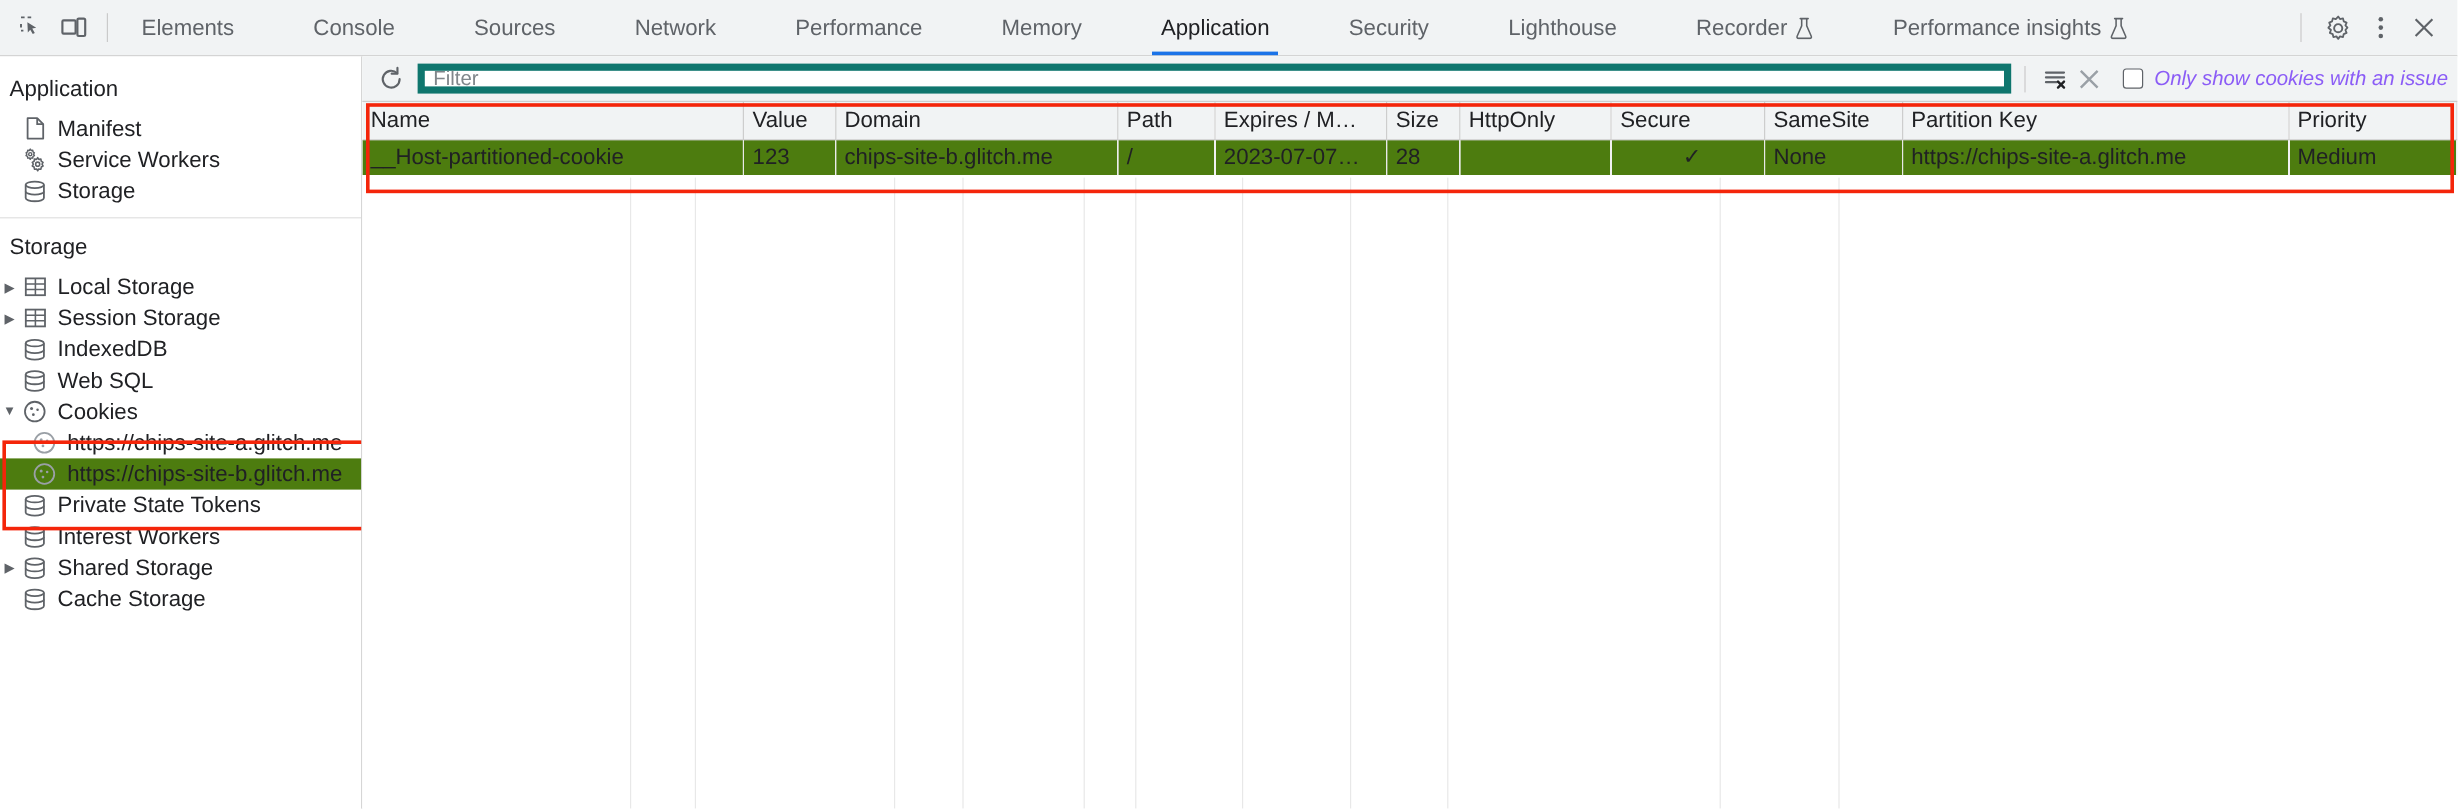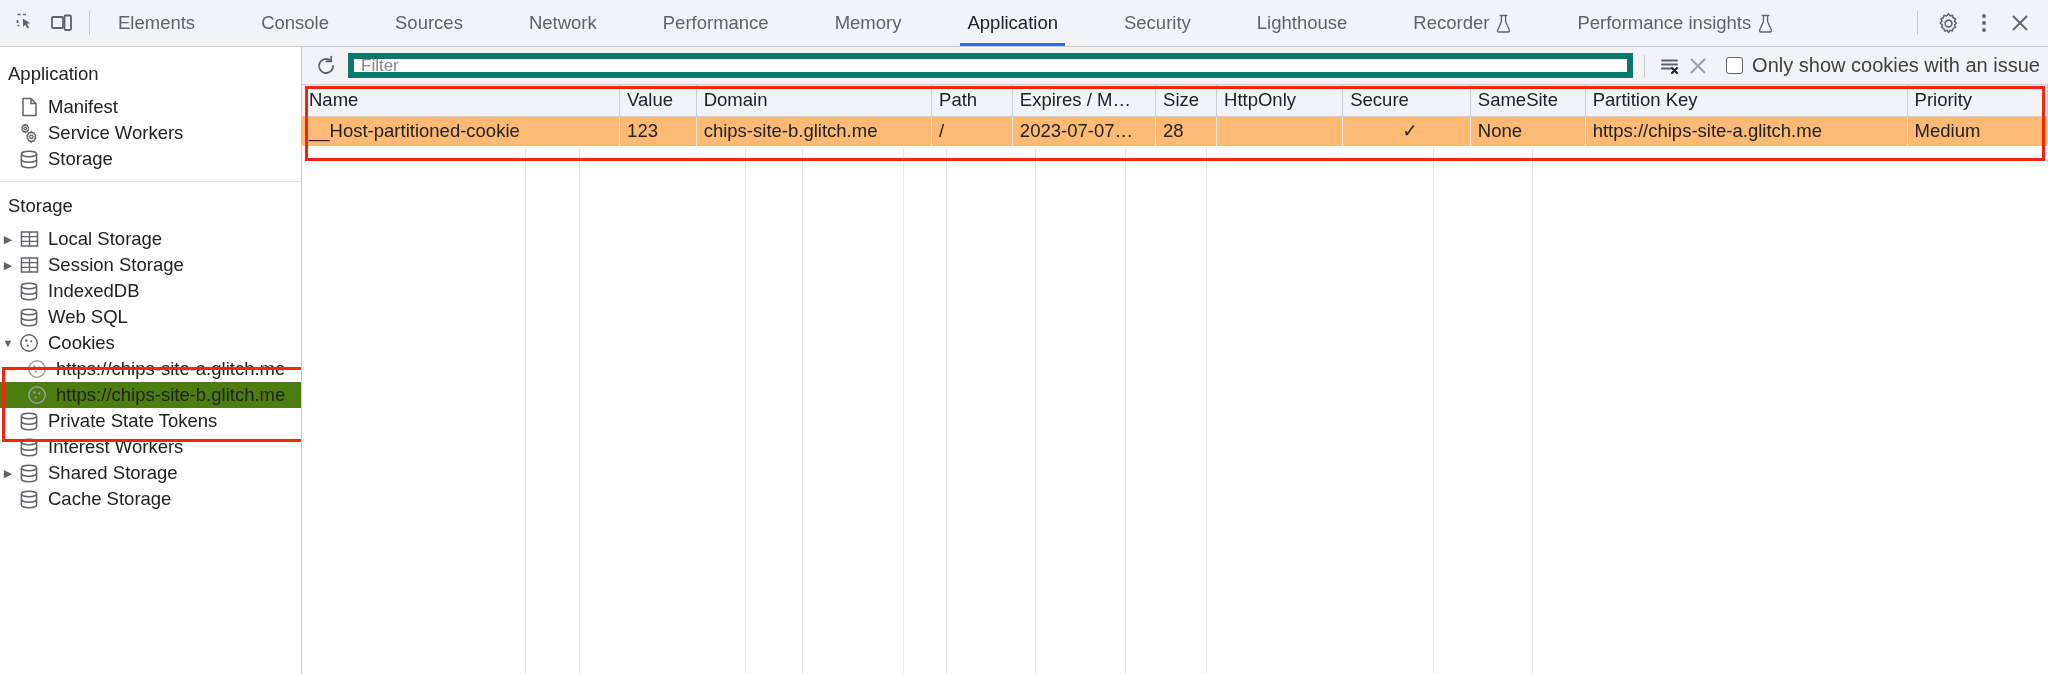--- a/index.html
+++ b/index.html
@@ -134,21 +134,21 @@
   }
   .cb-wrap {
     display: flex; align-items: center; gap: 9px;
     margin-left: 14px; cursor: pointer; white-space: nowrap;
   }
   .cb-box {
     width: 17px; height: 17px;
     border: 1.5px solid #5f6368; border-radius: 3px;
     background: #fff;
   }
-  .cb-label { font-size: 20px; color: #404040; }
+  .cb-label { font-size: 17px; color: #8b5cf6; font-style: italic; }
 
   
   .table-wrap { flex: 1; position: relative; overflow: hidden; background: #fff; }
   table.ck {
     width: 100%; border-collapse: collapse; table-layout: fixed;
     font-size: 18.5px; color: #202124;
   }
   table.ck th {
     background: #f1f3f4;
     font-weight: normal;
@@ -160,21 +160,21 @@
     color: #202124;
     overflow: hidden; white-space: nowrap; text-overflow: ellipsis;
     cursor: pointer;
   }
   table.ck td {
     height: 30px;
     padding: 0 0 0 7px;
     border-right: 1px solid #e8e8e8;
     overflow: hidden; white-space: nowrap; text-overflow: ellipsis;
     color: #202124;
-    background: #fdba74;
+    background: #4d7c0f;
   }
   td.ctr { text-align: center; padding-left: 0; }
 
   
   .redbox-table {
     position: absolute;
     left: 3px; top: 1px; right: 3px; height: 75px;
     border: 3px solid #f4250a;
     pointer-events: none;
   }

